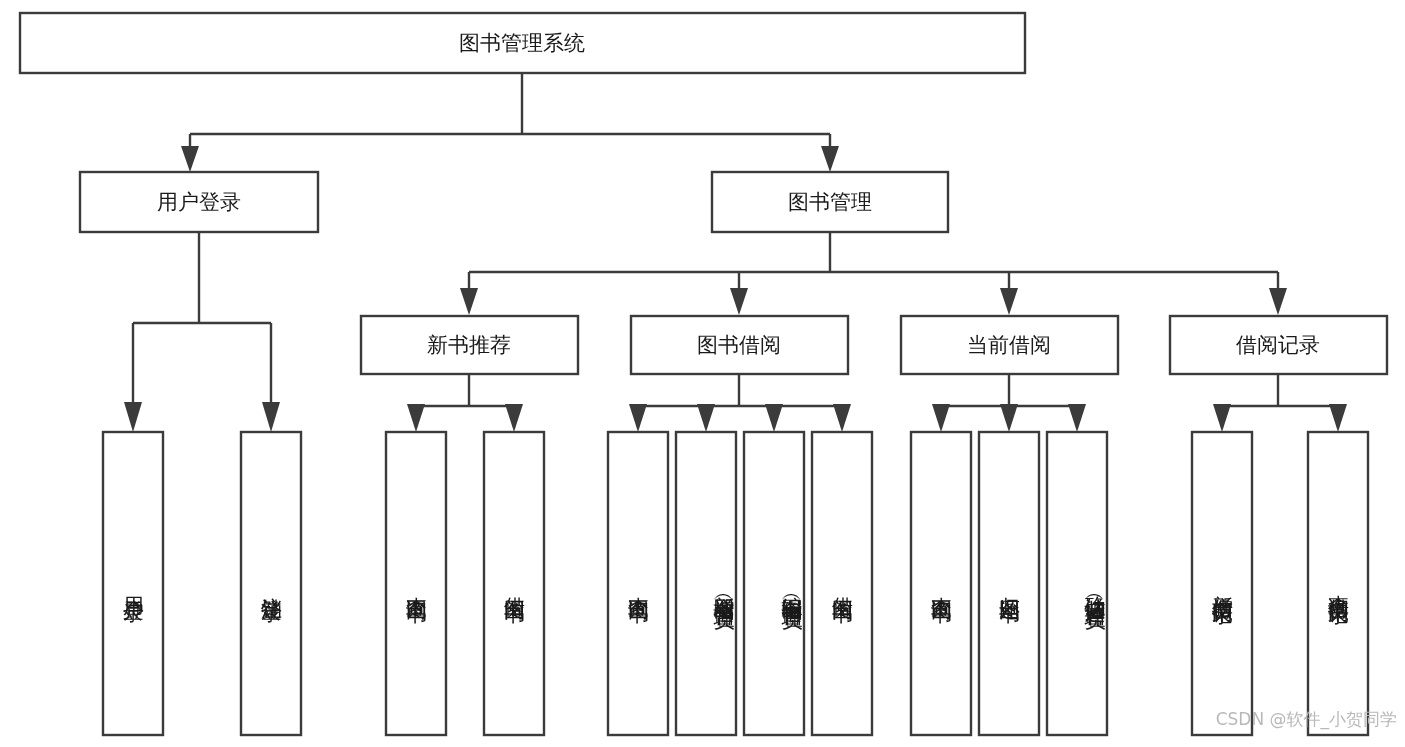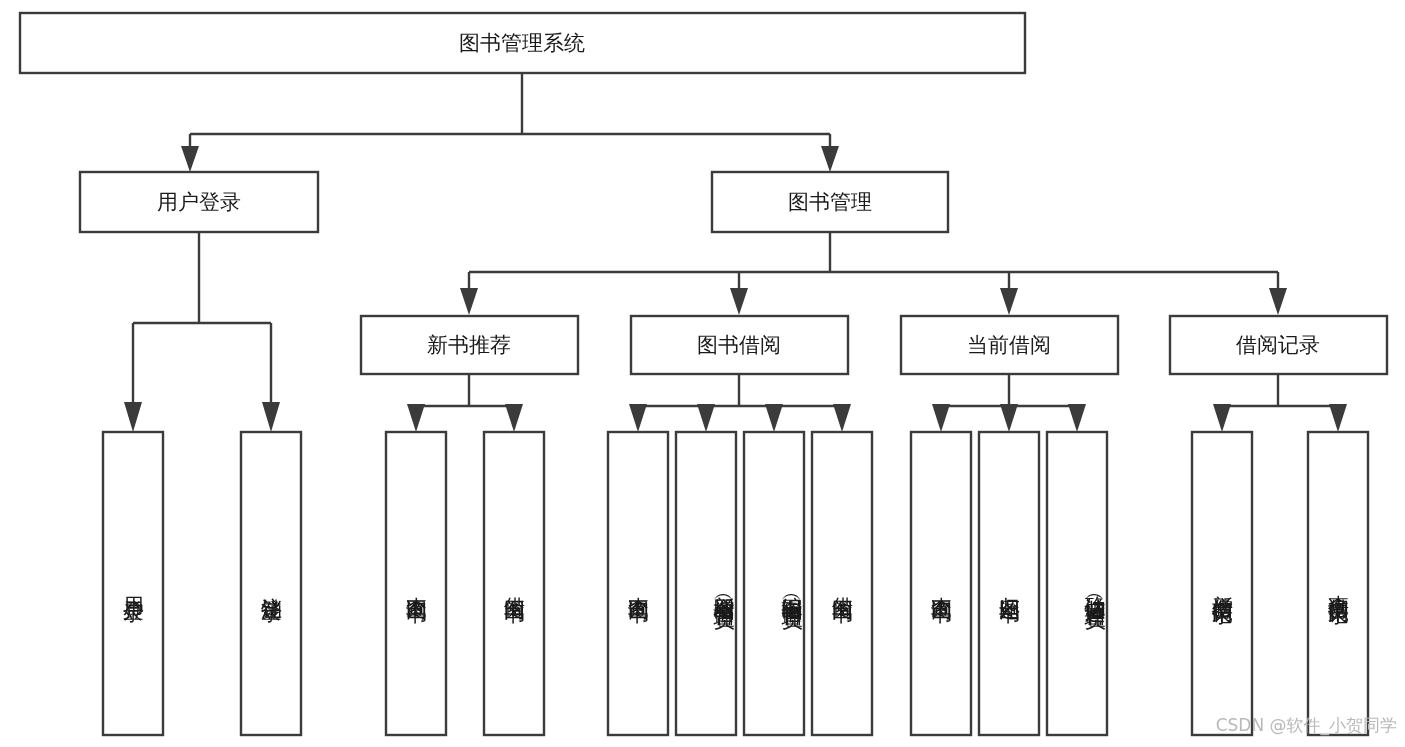--- a/index.html
+++ b/index.html
@@ -59,21 +59,21 @@
     color: #1a1a1a;
     letter-spacing: 2px;
     white-space: nowrap;
     text-align: center;
     pointer-events: none;
     user-select: none;
   }
   .watermark {
     position: absolute;
     right: 8px;
-    bottom: 10px;
+    bottom: 16px;
     font-family: "DejaVu Sans", "Liberation Sans", sans-serif;
     font-size: 17px;
     color: #b9b9b9;
     white-space: nowrap;
     user-select: none;
     text-align: right;
   }
 </style>
 </head>
 <body>

